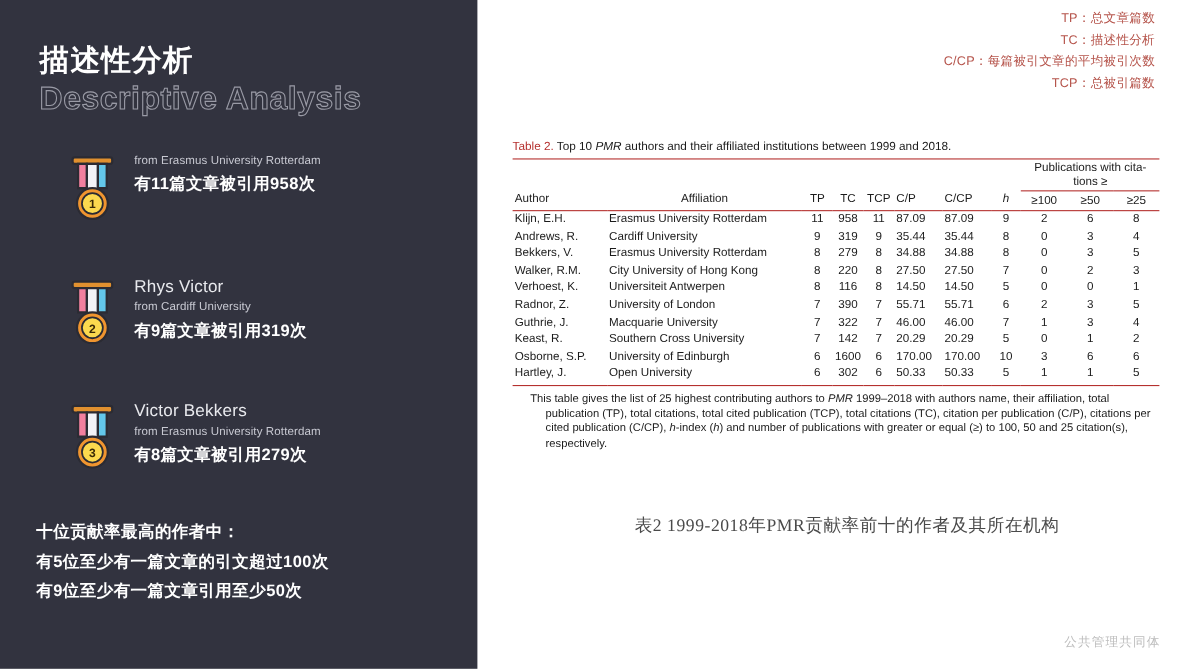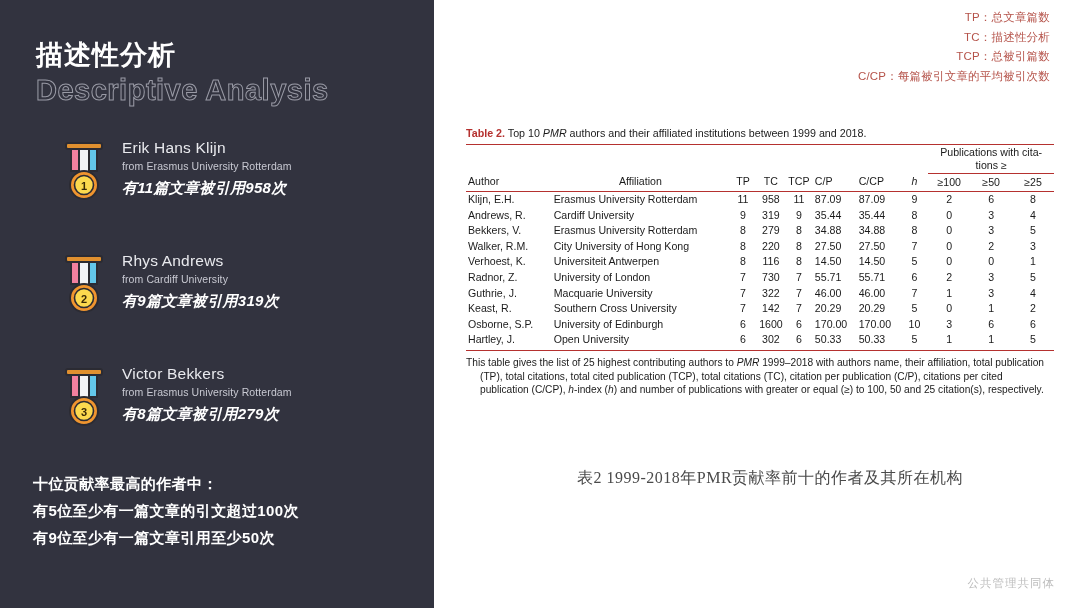--- a/index.html
+++ b/index.html
@@ -46,21 +46,21 @@
   .author-name{
     font-size:15.5px; color:#e9eaee; font-weight:normal;
     letter-spacing:.2px; line-height:20px;
   }
   .author-affil{
     font-size:10.5px; color:#c8c9d2; line-height:17px;
     letter-spacing:.1px;
   }
   .author-stat{
     font-size:15px; color:#ffffff; font-weight:bold;
-    line-height:24px; margin-top:1px; letter-spacing:.3px;font-style:italic;
+    line-height:24px; margin-top:1px; letter-spacing:.3px;
   }
 
   
   .summary{
     position:absolute; left:33px; top:470px;
     color:#ffffff; font-weight:bold; font-size:15px;
     line-height:27px; letter-spacing:.4px;
   }
 
   
@@ -72,21 +72,21 @@
 
   .table-wrap{
     position:absolute; left:466px; top:126px; width:588px;
   }
   .tbl-caption{
     font-size:10.7px; color:#1b1b1b; line-height:15px;
     padding-bottom:3px;
     border-bottom:1.6px solid #b5312f;
     margin-bottom:0px;
   }
-  .tbl-caption b{ color:#b5312f; font-weight:bold; }
+  .tbl-caption b{ color:#b5312f; font-weight:normal; }
   .tbl-caption i{ font-style:italic; }
 
   table.pmr{
     width:100%; border-collapse:collapse;
     font-size:10.6px; color:#1b1b1b;
   }
   table.pmr th, table.pmr td{
     padding:1px 2px; font-weight:normal; white-space:nowrap;
   }
   .span-head{
@@ -105,21 +105,21 @@
   .c-h     { text-align:center; width:22px; font-style:italic; }
   .c-pub   { text-align:center; width:42px; }
   td.c-author,td.c-affil{ line-height:13.6px; }
   tr.datarow td{ line-height:13.6px; }
 
   .tbl-note{
     margin-top:5px;
     font-size:10.2px; color:#1b1b1b; line-height:13.6px;
     text-indent:0;
   }
-  .tbl-note p{ padding-left:14px; text-indent:-14px; }
+  .tbl-note p{ padding-left:14px; text-indent:-14px;margin-left:16px; }
   .tbl-note i{ font-style:italic; }
 
   .cn-caption{
     position:absolute; left:470px; top:468px; width:600px;
     text-align:center; font-size:16px; color:#4a4a4a;
     letter-spacing:.5px;
     font-family:Liberation Serif, serif;
   }
   .watermark{
     position:absolute; right:25px; bottom:17px;
@@ -138,41 +138,40 @@
     <svg class="medal" viewBox="0 0 52 62">
       <rect x="8" y="3" width="36" height="6" rx="2" fill="#e0902f" stroke="#2b2b33" stroke-width="2"></rect>
       <path d="M13 9 h8 v22 h-8 z" fill="#f2809f" stroke="#2b2b33" stroke-width="2"></path>
       <path d="M21 9 h10 v24 h-10 z" fill="#f2f3f7" stroke="#2b2b33" stroke-width="2"></path>
       <path d="M31 9 h8 v22 h-8 z" fill="#63c7ea" stroke="#2b2b33" stroke-width="2"></path>
       <circle cx="26" cy="45" r="14" fill="#f0952f" stroke="#2b2b33" stroke-width="2"></circle>
       <circle cx="26" cy="45" r="9.5" fill="#fcd94e" stroke="#2b2b33" stroke-width="1.6"></circle>
       <text x="26" y="49.5" text-anchor="middle" font-family="Liberation Sans, sans-serif" font-size="11" font-weight="bold" fill="#3a2a06">1</text>
     </svg>
     <div class="author-text">
-      <div class="author-name">Erik Hans Klijn</div>
       <div class="author-affil">
         <span>from</span>
         <span>Erasmus University Rotterdam</span>
       </div>
       <div class="author-stat">有11篇文章被引用958次</div>
     </div>
   </div>
 
   <div class="author-block b1">
     <svg class="medal" viewBox="0 0 52 62">
       <rect x="8" y="3" width="36" height="6" rx="2" fill="#e0902f" stroke="#2b2b33" stroke-width="2"></rect>
       <path d="M13 9 h8 v22 h-8 z" fill="#f2809f" stroke="#2b2b33" stroke-width="2"></path>
       <path d="M21 9 h10 v24 h-10 z" fill="#f2f3f7" stroke="#2b2b33" stroke-width="2"></path>
       <path d="M31 9 h8 v22 h-8 z" fill="#63c7ea" stroke="#2b2b33" stroke-width="2"></path>
       <circle cx="26" cy="45" r="14" fill="#f0952f" stroke="#2b2b33" stroke-width="2"></circle>
       <circle cx="26" cy="45" r="9.5" fill="#fcd94e" stroke="#2b2b33" stroke-width="1.6"></circle>
       <text x="26" y="49.5" text-anchor="middle" font-family="Liberation Sans, sans-serif" font-size="11" font-weight="bold" fill="#3a2a06">2</text>
     </svg>
     <div class="author-text">
-      <div class="author-name">Rhys Andrews</div>
+      <div class="author-name">Rhys Victor</div>
       <div class="author-affil">
         <span>from</span>
         <span>Cardiff University</span>
       </div>
       <div class="author-stat">有9篇文章被引用319次</div>
     </div>
   </div>
 
   <div class="author-block b2">
     <svg class="medal" viewBox="0 0 52 62">
@@ -197,22 +196,22 @@
   <div class="summary">
     <div>十位贡献率最高的作者中：</div>
     <div>有5位至少有一篇文章的引文超过100次</div>
     <div>有9位至少有一篇文章引用至少50次</div>
   </div>
 </div>
 
 <div class="legend">
   <div>TP：总文章篇数</div>
   <div>TC：描述性分析</div>
+  <div>C/CP：每篇被引文章的平均被引次数</div>
   <div>TCP：总被引篇数</div>
-  <div>C/CP：每篇被引文章的平均被引次数</div>
 </div>
 
 <div class="table-wrap">
 
   <div class="tbl-caption">
     <b>Table 2.</b><span> Top 10 </span><i>PMR</i><span> authors and their affiliated institutions between 1999 and 2018.</span>
   </div>
 
   <table class="pmr">
     <tbody>
@@ -303,21 +302,21 @@
           <td class="c-num-w">14.50</td>
           <td class="c-num">5</td>
           <td class="c-pub">0</td>
           <td class="c-pub">0</td>
           <td class="c-pub">1</td>
         </tr>
         <tr class="datarow">
           <td class="c-author">Radnor, Z.</td>
           <td class="c-affil">University of London</td>
           <td class="c-num">7</td>
-          <td class="c-num">730</td>
+          <td class="c-num">390</td>
           <td class="c-num">7</td>
           <td class="c-num-w">55.71</td>
           <td class="c-num-w">55.71</td>
           <td class="c-num">6</td>
           <td class="c-pub">2</td>
           <td class="c-pub">3</td>
           <td class="c-pub">5</td>
         </tr>
         <tr class="datarow">
           <td class="c-author">Guthrie, J.</td>

